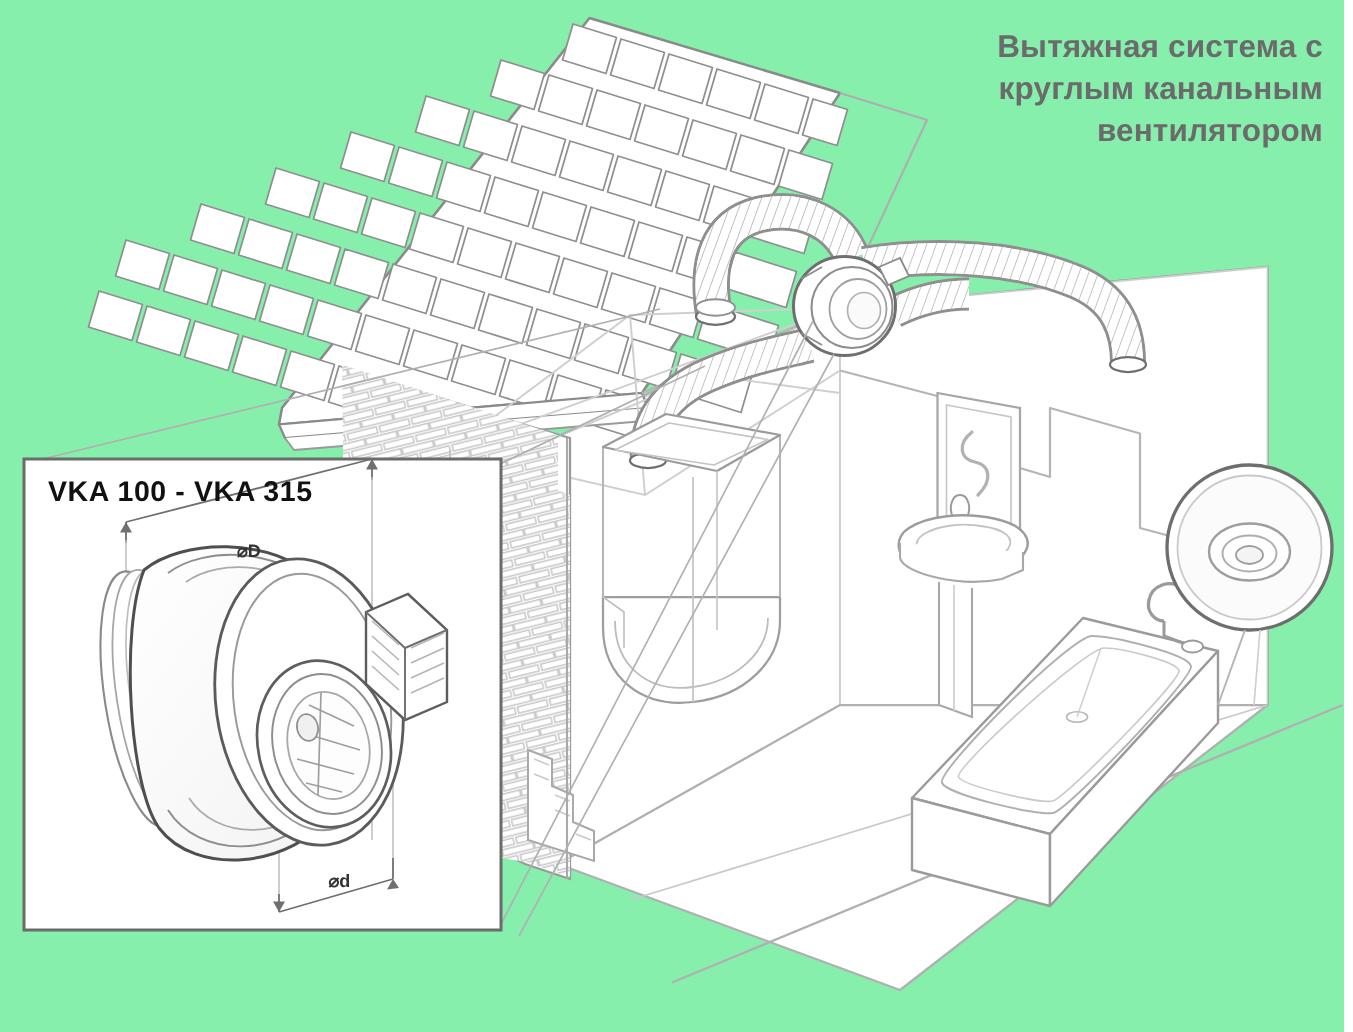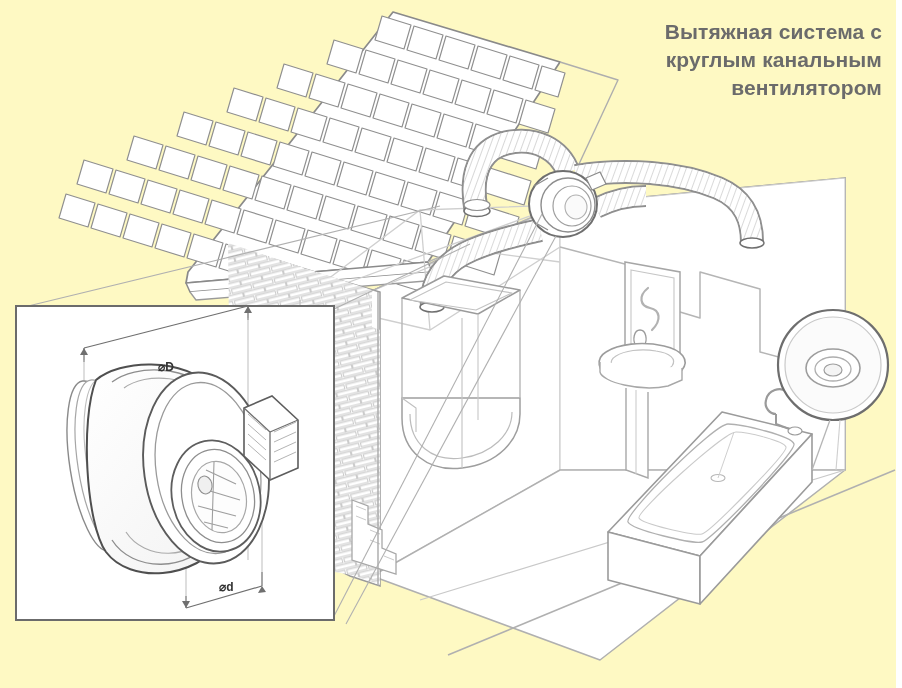--- a/index.html
+++ b/index.html
@@ -11,21 +11,21 @@
   body {
     width: 902px;
     height: 688px;
     font-family: "Liberation Sans", sans-serif;
     overflow: hidden;
   }
   #stage {
     position: relative;
     width: 896px;
     height: 688px;
-    background: #fef9c3;
+    background: #86efac;
   }
   #scene {
     position: absolute;
     left: 0;
     top: 0;
     width: 902px;
     height: 688px;
   }
   .title-block {
     position: absolute;
@@ -426,17 +426,18 @@
         </g>
       </g>
     </g>
 
   </svg>
 
   <div class="title-block">Вытяжная система с
 круглым канальным
 вентилятором</div>
 
+  <div class="inset-label">VKA 100 - VKA 315</div>
 
   <div class="dim-label" id="dimD">⌀D</div>
   <div class="dim-label" id="dimd">⌀d</div>
 
 </div>
 
 </body></html>

